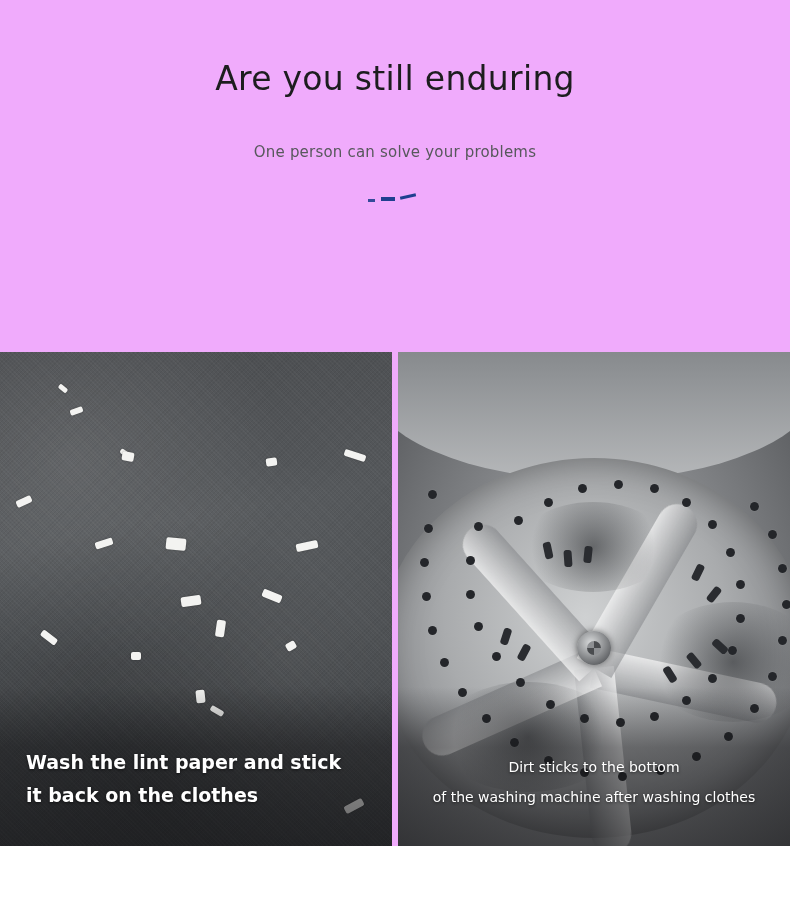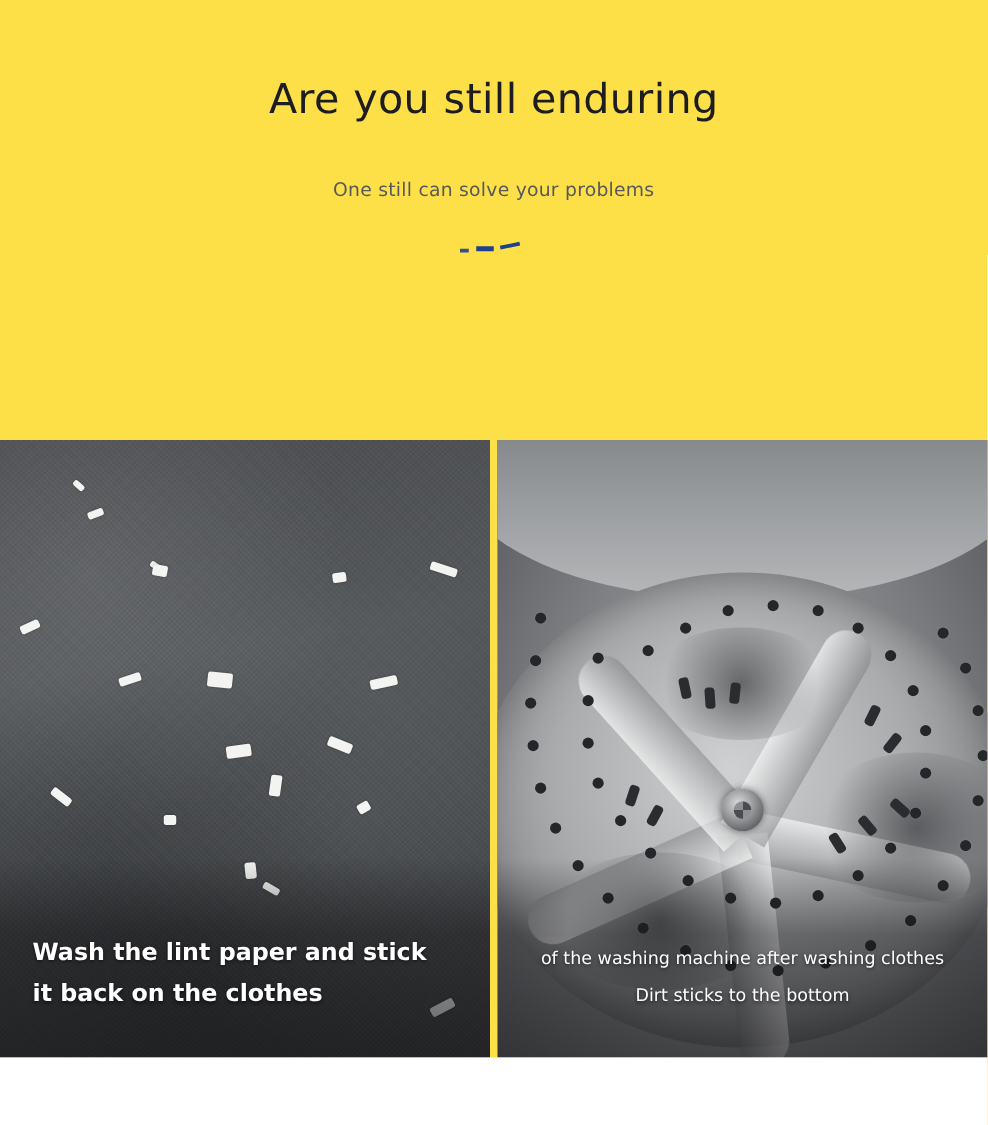--- a/index.html
+++ b/index.html
@@ -7,21 +7,21 @@
     width: 790px;
     height: 900px;
     background: #ffffff;
     font-family: "DejaVu Sans", "Liberation Sans", sans-serif;
     overflow: hidden;
   }
   .page {
     position: relative;
     width: 790px;
     height: 900px;
-    background: #fde047;
+    background: #f0abfc;
   }
 
   
   .header {
     padding-top: 58px;
     text-align: center;
   }
   .headline-1 {
     font-size: 33px;
     color: #1d1d1f;
@@ -199,21 +199,21 @@
     background: #ffffff;
   }
 </style>
 </head>
 <body>
 
 <div class="page">
 
   <div class="header">
     <div class="headline-1">Are you still enduring</div>
-    <div class="subhead">One still can solve your problems</div>
+    <div class="subhead">One person can solve your problems</div>
 
     <div class="divider">
       <i class="d1"></i>
       <i class="d2"></i>
       <i class="d3"></i>
     </div>
   </div>
 
   <div class="image-row">
 
@@ -320,22 +320,22 @@
         <div class="slot" style="left:292px; top:300px; transform:rotate(-40deg);"></div>
         <div class="slot" style="left:318px; top:286px; transform:rotate(-48deg);"></div>
         <div class="slot" style="left:104px; top:276px; transform:rotate(18deg);"></div>
         <div class="slot" style="left:122px; top:292px; transform:rotate(28deg);"></div>
 
         <div class="hub"></div>
       </div>
 
       <div class="caption-band">
         <div class="caption-right">
+          <span>Dirt sticks to the bottom</span>
           <span>of the washing machine after washing clothes</span>
-          <span>Dirt sticks to the bottom</span>
         </div>
       </div>
     </div>
 
   </div>
 
   <div class="footer-strip"></div>
 </div>
 
 </body></html>

